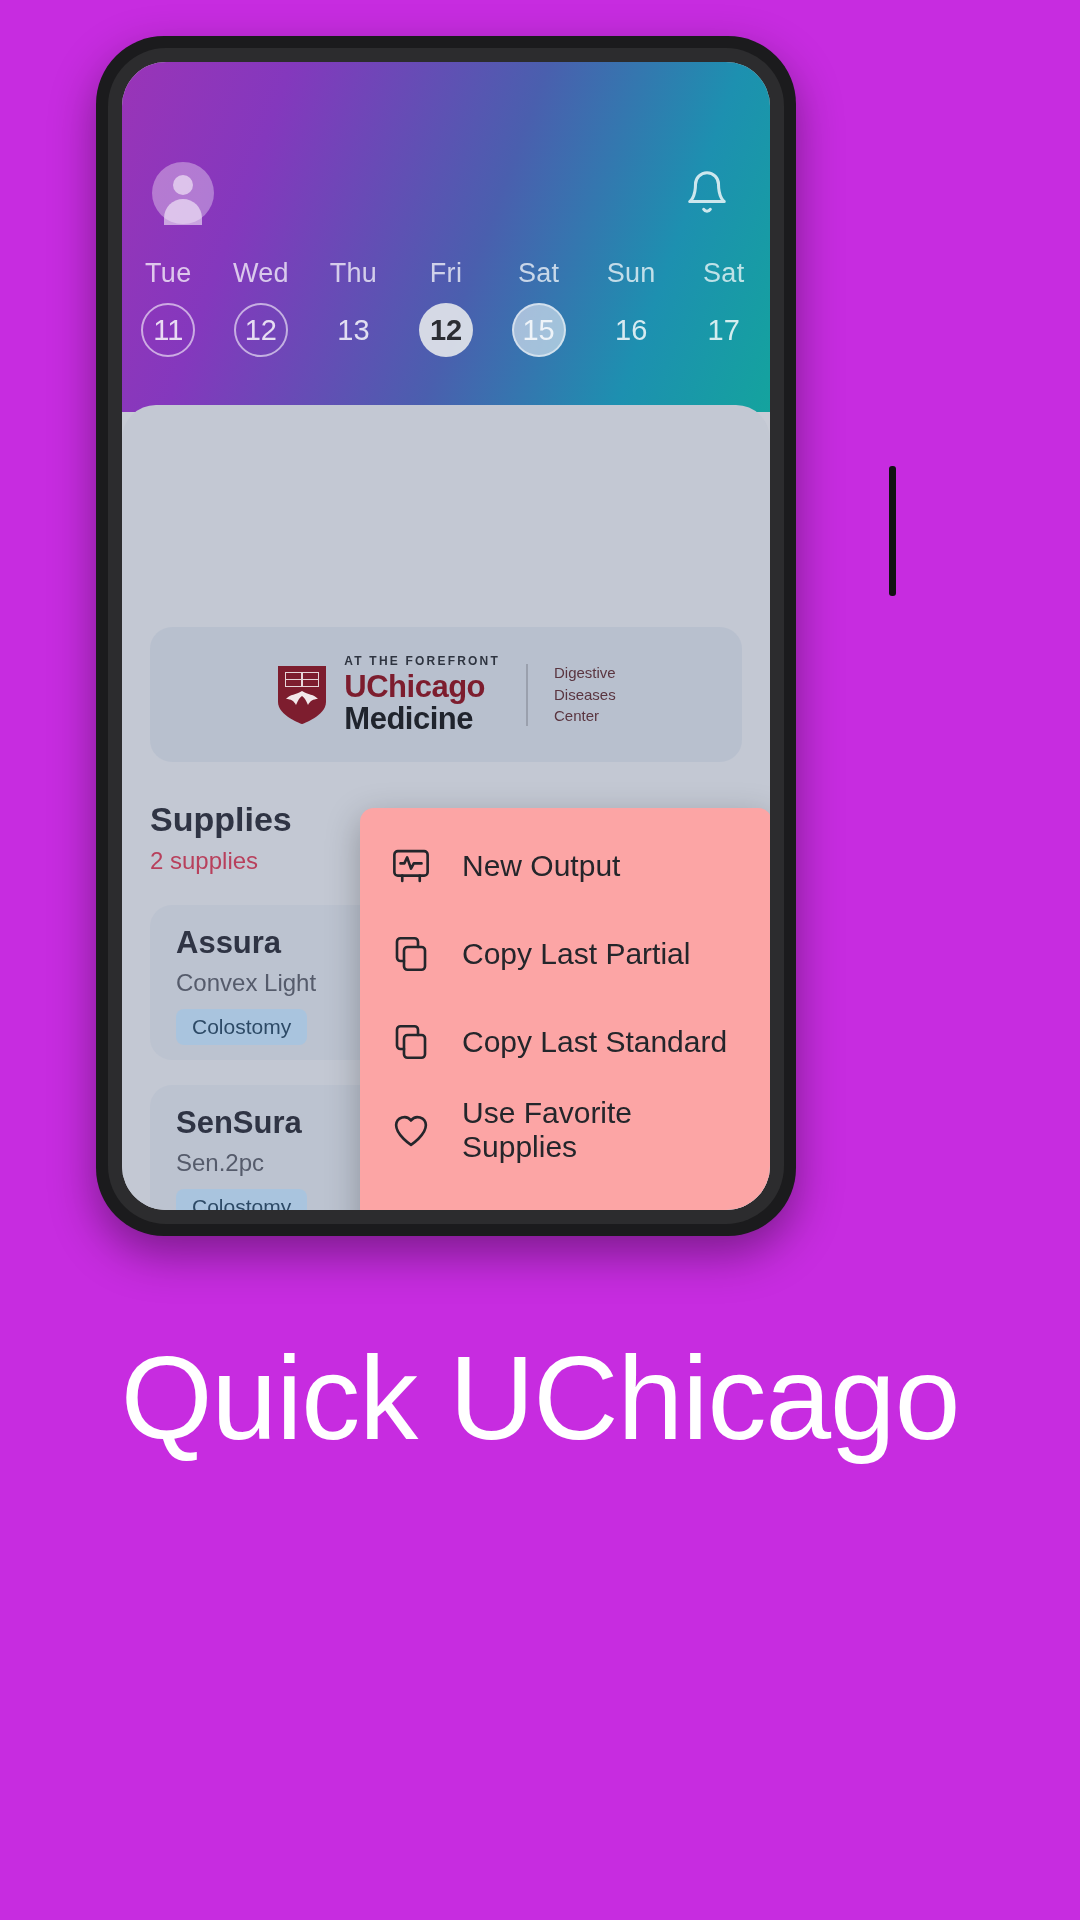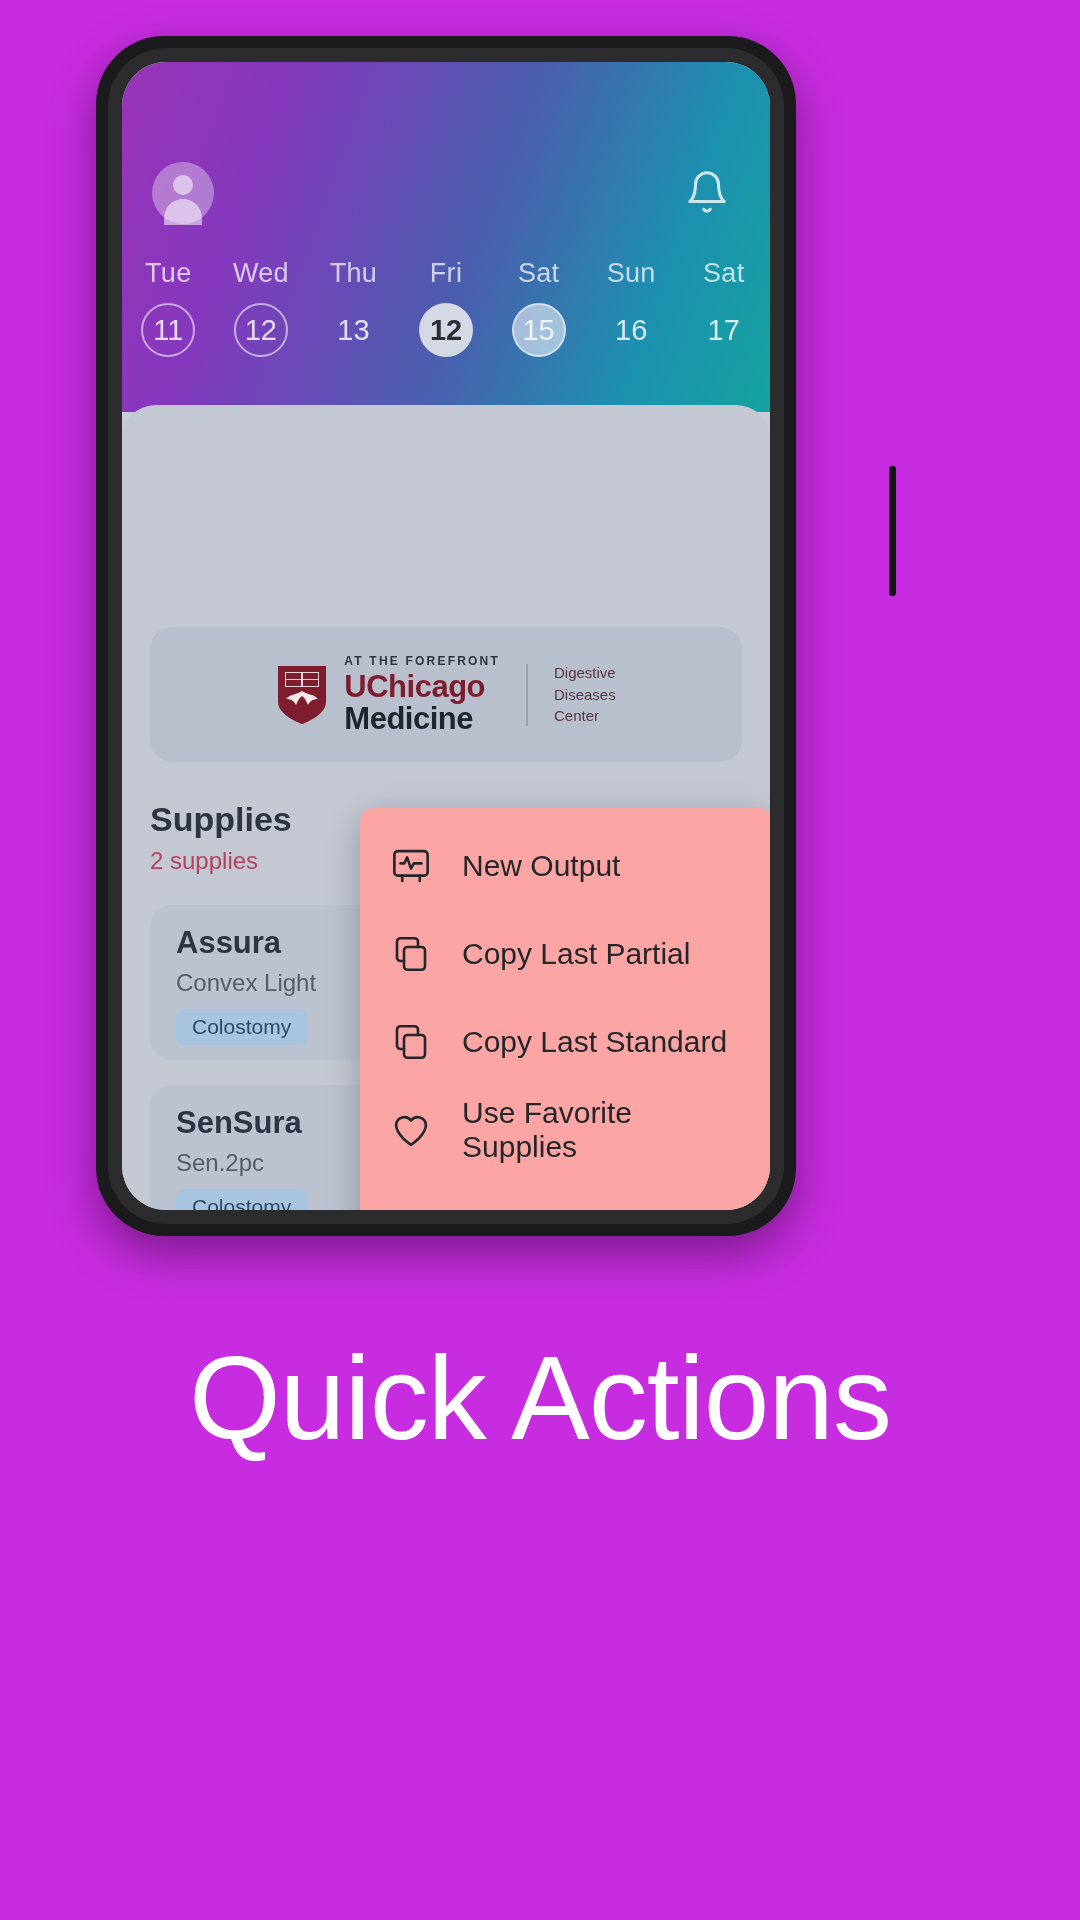--- a/index.html
+++ b/index.html
@@ -359,13 +359,13 @@
         <svg class="menu-icon" viewBox="0 0 24 24" fill="none" stroke="#24262b" stroke-width="1.5" stroke-linecap="round" stroke-linejoin="round">
           <path d="M12 20.5S3.5 15 3.5 9.2A4.7 4.7 0 0 1 12 6.6a4.7 4.7 0 0 1 8.5 2.6c0 5.8-8.5 11.3-8.5 11.3z"></path>
         </svg>
         <span class="menu-label">Use Favorite Supplies</span>
       </div>
     </div>
 
   </div>
 </div>
 
-<div class="caption">Quick Actions</div>
+<div class="caption">Quick UChicago</div>
 
 </body></html>

